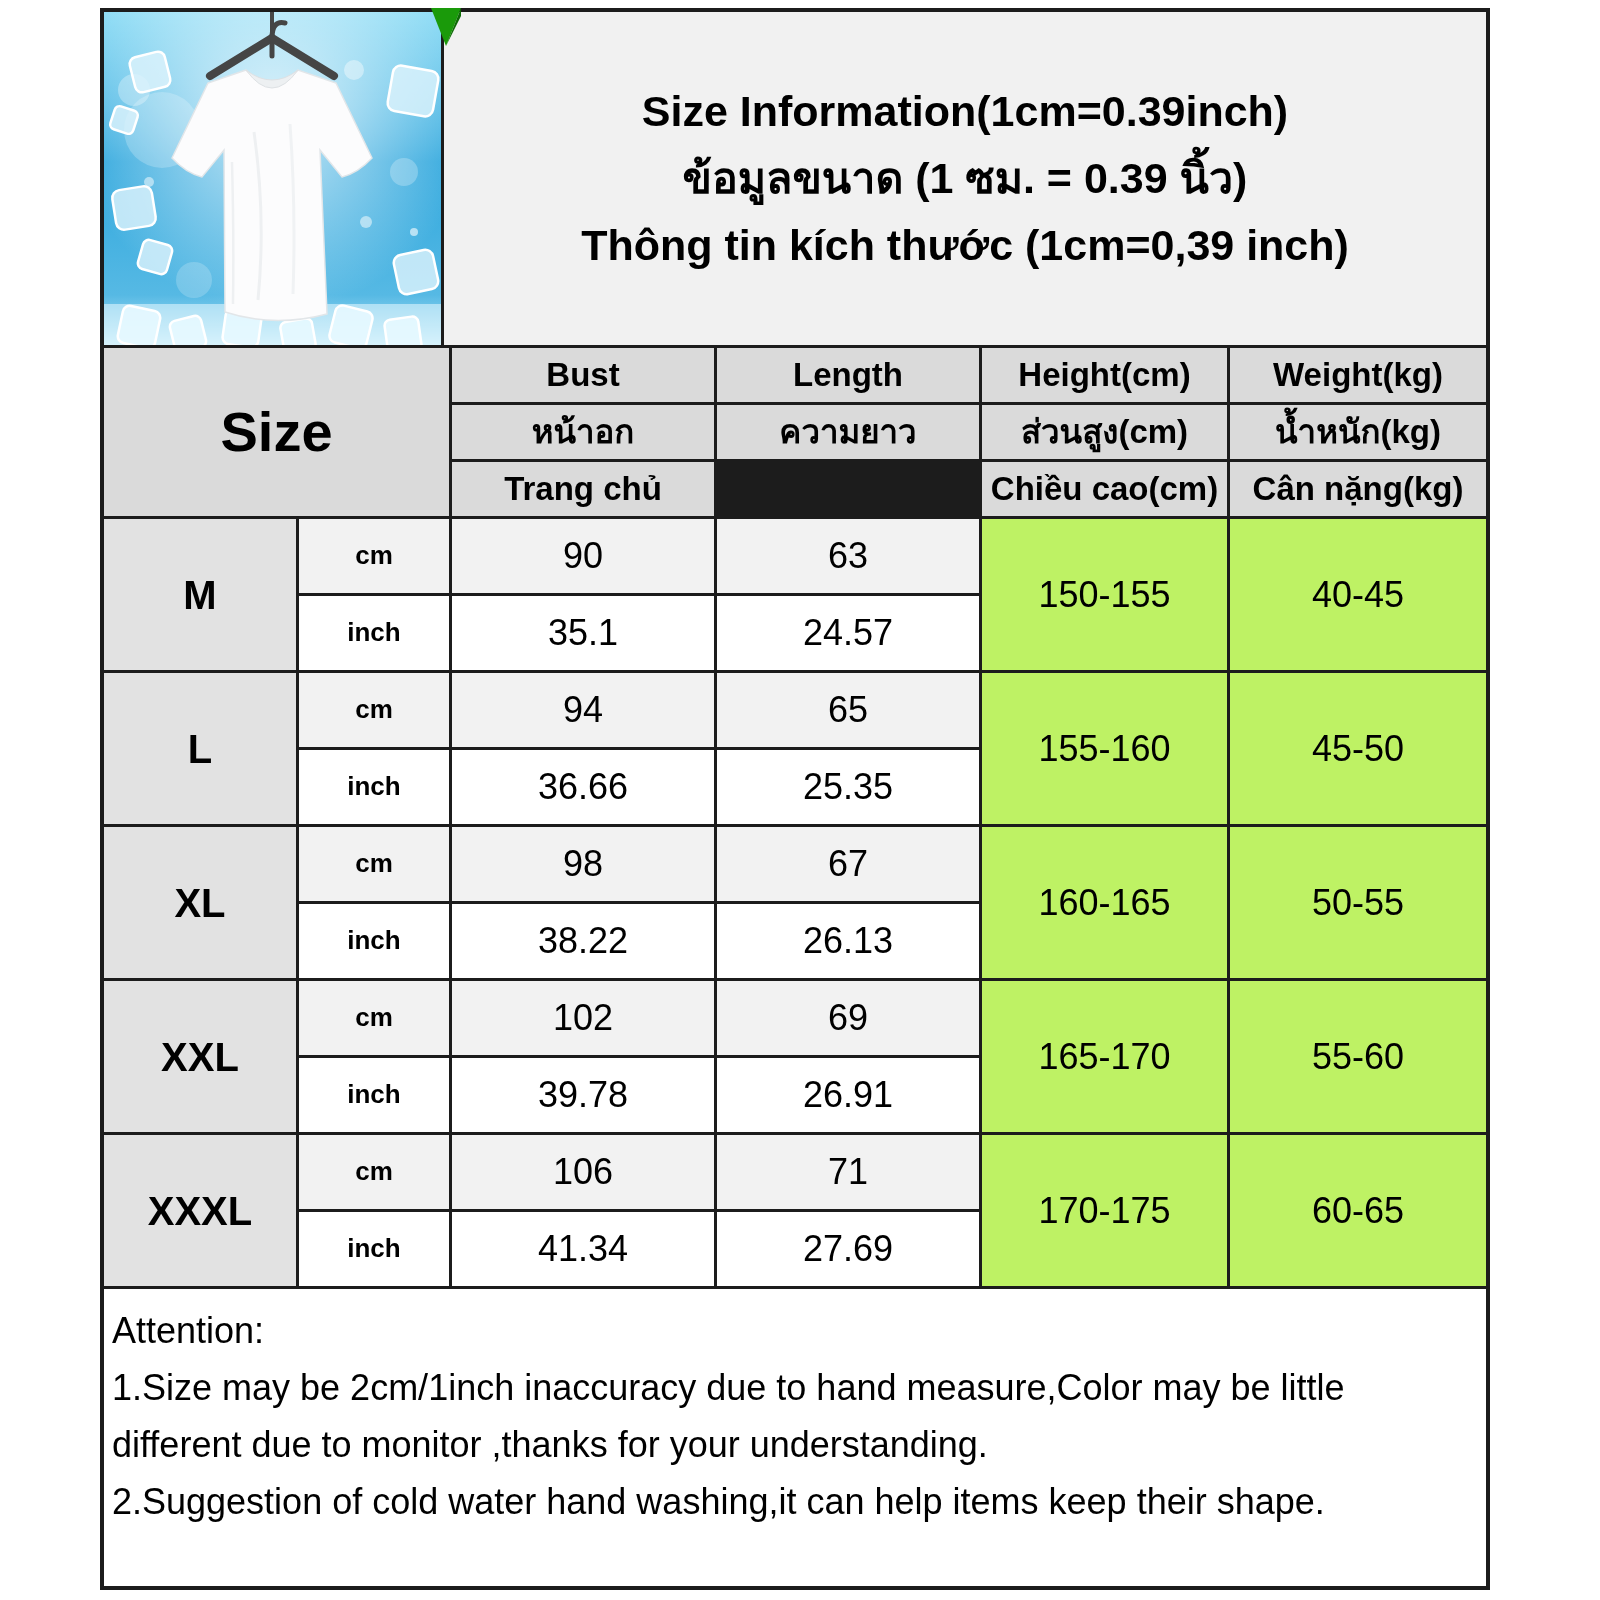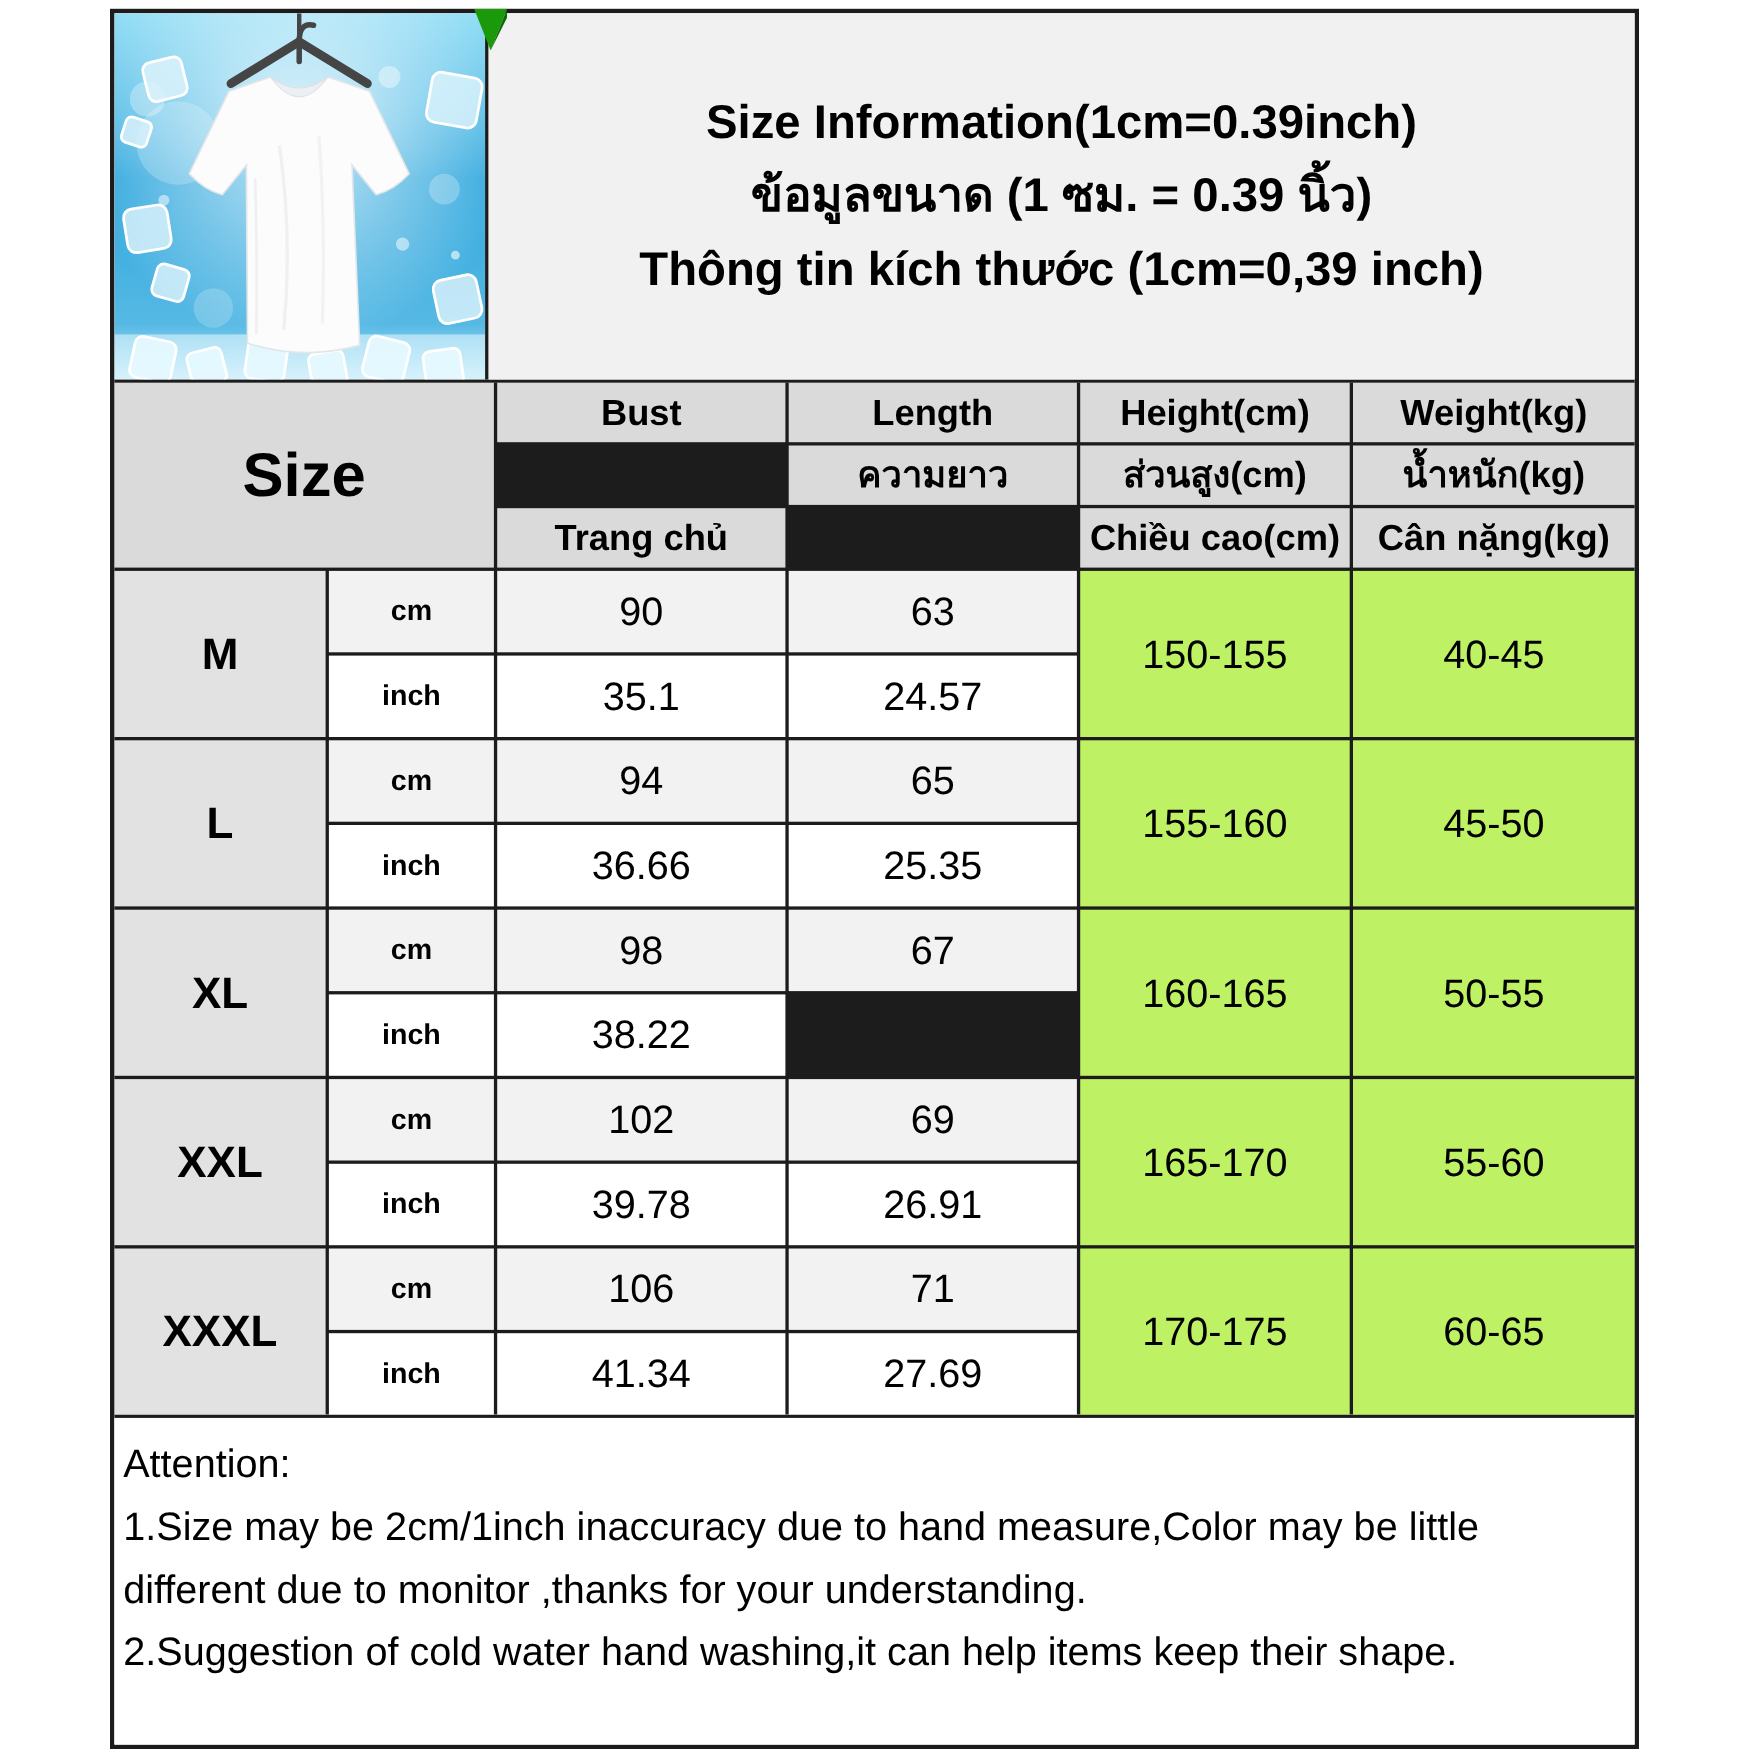--- a/index.html
+++ b/index.html
@@ -173,20 +173,21 @@
     </div>
   </div>
 
   <div class="size-grid">
 
     <div class="c sz" style="grid-area:1/1/4/3">Size</div>
     <div class="c hdr" style="grid-area:1/3/2/4">Bust</div>
     <div class="c hdr" style="grid-area:1/4/2/5">Length</div>
     <div class="c hdr" style="grid-area:1/5/2/6">Height(cm)</div>
     <div class="c hdr" style="grid-area:1/6/2/7">Weight(kg)</div>
+    <div class="c hdr" style="grid-area:2/3/3/4">หน้าอก</div>
     <div class="c hdr" style="grid-area:2/4/3/5">ความยาว</div>
     <div class="c hdr" style="grid-area:2/5/3/6">ส่วนสูง(cm)</div>
     <div class="c hdr" style="grid-area:2/6/3/7">น้ำหนัก(kg)</div>
     <div class="c hdr" style="grid-area:3/3/4/4">Trang chủ</div>
     <div class="c hdr" style="grid-area:3/5/4/6">Chiều cao(cm)</div>
     <div class="c hdr" style="grid-area:3/6/4/7">Cân nặng(kg)</div>
 
     <div class="c lbl" style="grid-area:4/1/6/2">M</div>
     <div class="c u cmbg" style="grid-area:4/2/5/3">cm</div>
     <div class="c cmbg" style="grid-area:4/3/5/4">90</div>
@@ -208,20 +209,21 @@
     <div class="c inbg" style="grid-area:7/4/8/5">25.35</div>
 
     <div class="c lbl" style="grid-area:8/1/10/2">XL</div>
     <div class="c u cmbg" style="grid-area:8/2/9/3">cm</div>
     <div class="c cmbg" style="grid-area:8/3/9/4">98</div>
     <div class="c cmbg" style="grid-area:8/4/9/5">67</div>
     <div class="c rng" style="grid-area:8/5/10/6">160-165</div>
     <div class="c rng" style="grid-area:8/6/10/7">50-55</div>
     <div class="c u inbg" style="grid-area:9/2/10/3">inch</div>
     <div class="c inbg" style="grid-area:9/3/10/4">38.22</div>
+    <div class="c inbg" style="grid-area:9/4/10/5">26.13</div>
 
     <div class="c lbl" style="grid-area:10/1/12/2">XXL</div>
     <div class="c u cmbg" style="grid-area:10/2/11/3">cm</div>
     <div class="c cmbg" style="grid-area:10/3/11/4">102</div>
     <div class="c cmbg" style="grid-area:10/4/11/5">69</div>
     <div class="c rng" style="grid-area:10/5/12/6">165-170</div>
     <div class="c rng" style="grid-area:10/6/12/7">55-60</div>
     <div class="c u inbg" style="grid-area:11/2/12/3">inch</div>
     <div class="c inbg" style="grid-area:11/3/12/4">39.78</div>
     <div class="c inbg" style="grid-area:11/4/12/5">26.91</div>

